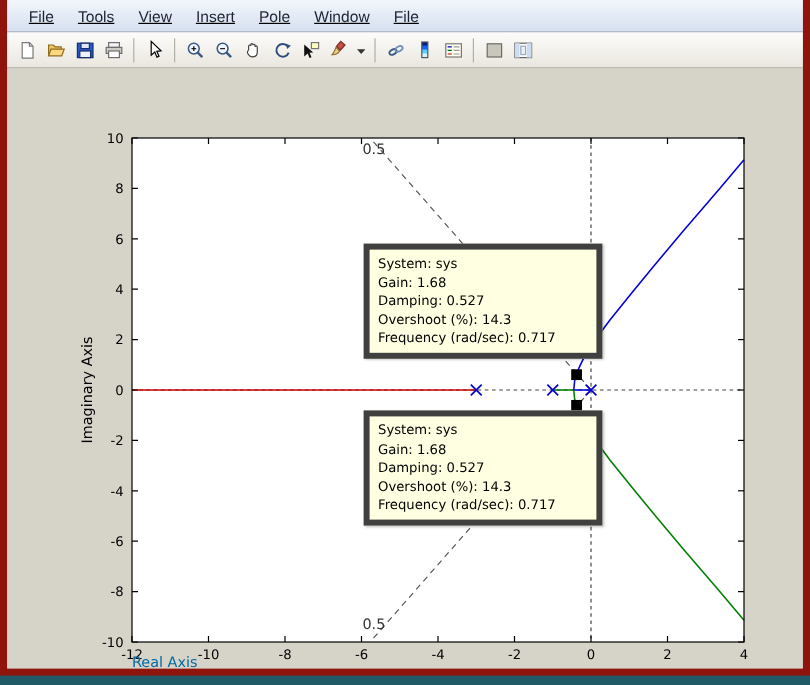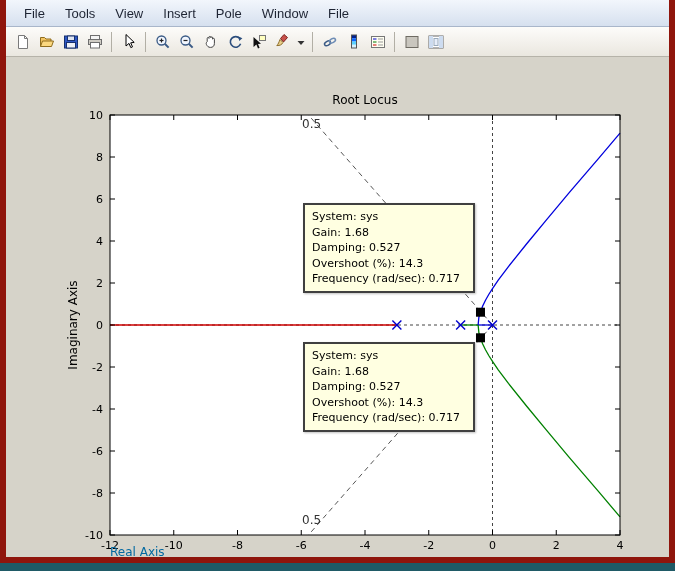--- a/index.html
+++ b/index.html
@@ -9,20 +9,21 @@
     background:#8f150c;
     font-family:"Liberation Sans", sans-serif;
   }
   .bottom-strip { position:absolute; left:0; bottom:0; width:675px; height:8px; background:#1f5a66; }
   .window { position:absolute; left:6px; top:0; width:663px; height:557px; background:#d6d3c9; }
 
   .menubar {
     height:27px; display:flex; align-items:center; padding-left:8px;
     background:linear-gradient(#f2f6fc,#d6e0ef);
     border-bottom:1px solid #a9b6ca;
+    text-decoration:underline;
   }
   .menu-item { padding:4px 10px; font-size:13px; color:#1e2433; cursor:default; }
 
   .toolbar {
     height:30px; display:flex; align-items:center; padding-left:5px; gap:1px;
     background:linear-gradient(#fdfcfa,#eae7df);
     border-bottom:1px solid #b6b3a9;
   }
   .tbtn { width:23px; height:23px; display:flex; align-items:center; justify-content:center; }
   .tbtn.narrow { width:12px; }
@@ -45,21 +46,21 @@
     font-family:"DejaVu Sans", sans-serif;
   }
   .damp-label {
     position:absolute; font-size:12px; color:#333;
     font-family:"DejaVu Sans", sans-serif;
   }
   .damp-top { left:296px; top:60px; }
   .damp-bottom { left:296px; top:456px; }
 
   .datatip {
-    position:absolute; width:172px; background:#ffffe1; border:2px solid #404040;
+    position:absolute; width:199px; background:#ffffe1; border:5px solid #404040;
     padding:4px 7px; font-size:11px; line-height:15.5px; color:#000;
     font-family:"DejaVu Sans", sans-serif; box-shadow:1px 1px 2px rgba(0,0,0,0.25);
     z-index:5;
   }
   #datatip-upper { left:297px; top:146px; }
   #datatip-lower { left:297px; top:285px; }
 </style>
 </head>
 <body>
 
@@ -273,21 +274,20 @@
         <text x="97" y="146" text-anchor="end" font-size="11" fill="#000000" font-family="DejaVu Sans, sans-serif">6</text>
         <line x1="104" y1="100" x2="109" y2="100" stroke="#000000"></line>
         <line x1="614" y1="100" x2="609" y2="100" stroke="#000000"></line>
         <text x="97" y="104" text-anchor="end" font-size="11" fill="#000000" font-family="DejaVu Sans, sans-serif">8</text>
         <line x1="104" y1="58" x2="109" y2="58" stroke="#000000"></line>
         <line x1="614" y1="58" x2="609" y2="58" stroke="#000000"></line>
         <text x="97" y="62" text-anchor="end" font-size="11" fill="#000000" font-family="DejaVu Sans, sans-serif">10</text>
         <rect x="104" y="58" width="510" height="420" fill="none" stroke="#000000" stroke-width="1"></rect>
       </svg>
 
-    <div class="plot-title">Root Locus</div>
     <div class="xlabel">Real Axis</div>
     <div class="ylabel">Imaginary Axis</div>
 
     <span class="damp-label damp-top">0.5</span>
     <span class="damp-label damp-bottom">0.5</span>
 
     <div class="datatip" id="datatip-upper">
       <div>System: sys</div>
       <div>Gain: 1.68</div>
       <div>Damping: 0.527</div>

